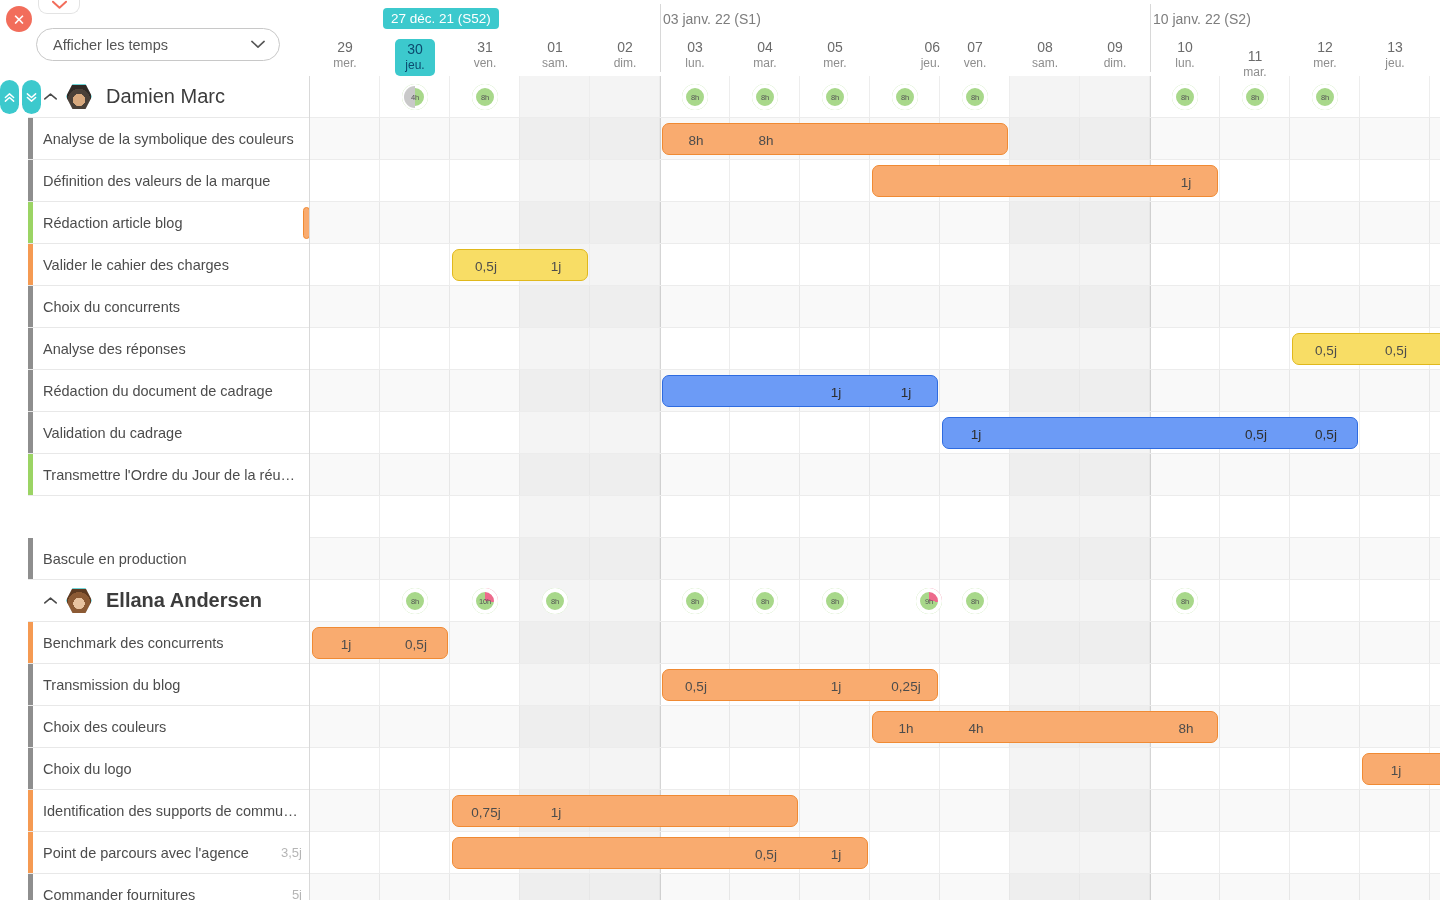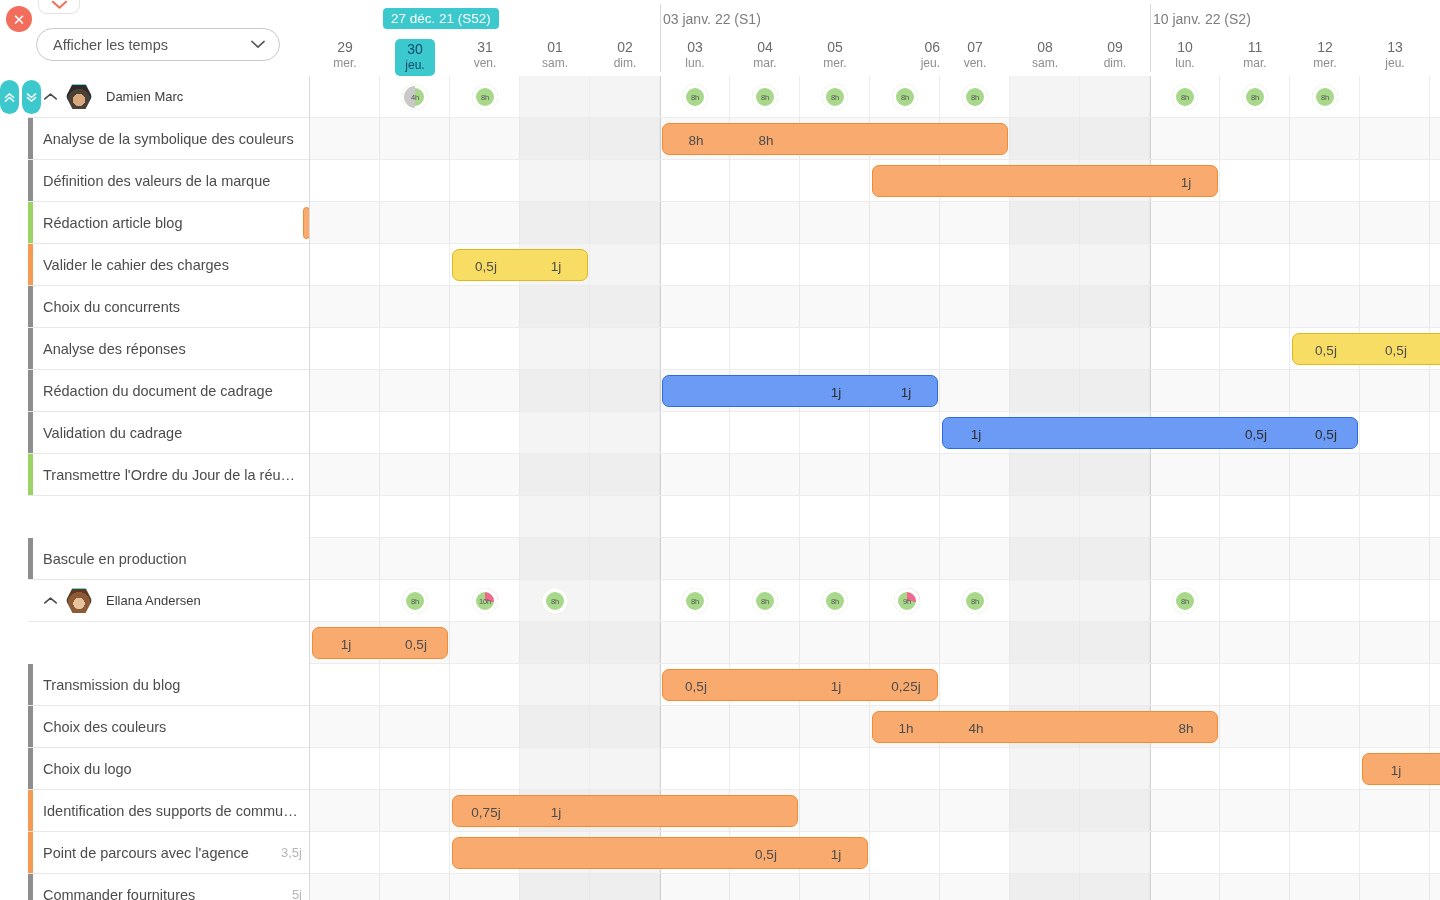--- a/index.html
+++ b/index.html
@@ -121,21 +121,21 @@
   .prow.grouprow { background: #fff; padding-left: 12px; }
   .prow.grouprow .caret { width: 20px; display: flex; align-items: center; justify-content: center; }
   .prow.grouprow .caret svg { width: 13px; height: 9px; }
   .avatar {
     width: 26px; height: 26px; margin-left: 6px; border-radius: 4px;
     background: #cfd6dd; overflow: hidden; position: relative;
     border: 1.5px solid #6fd4d6;
     clip-path: polygon(25% 2%, 75% 2%, 100% 50%, 75% 98%, 25% 98%, 0% 50%);
   }
   .avatar .face { position: absolute; inset: 0; }
-  .gname { font-size: 13px; color: #3c3c3c; margin-left: 14px; }
+  .gname { font-size: 20px; color: #3c3c3c; margin-left: 14px; }
 
   
   .bar {
     position: absolute; height: 32px; border-radius: 7px;
     display: flex; align-items: center;
     font-size: 13.5px; color: #4c4c4c; overflow: hidden;
   }
   .bar .seg {
     position: absolute; top: 0; height: 32px;
     display: flex; align-items: center; justify-content: center;
@@ -242,21 +242,21 @@
             <span class="dnum">09</span>
             <span class="dname">dim.</span>
           </div>
         </div>
         <div class="day-cell" style="left: 840px;">
           <div class="inner">
             <span class="dnum">10</span>
             <span class="dname">lun.</span>
           </div>
         </div>
-        <div class="day-cell" style="left: 910px;">
+        <div class="day-cell" style="left: 910px; margin-top: 9px;">
           <div class="inner">
             <span class="dnum">11</span>
             <span class="dname">mar.</span>
           </div>
         </div>
         <div class="day-cell" style="left: 980px;">
           <div class="inner">
             <span class="dnum">12</span>
             <span class="dname">mer.</span>
           </div>
@@ -435,21 +435,21 @@
           <div class="txt">8h</div>
         </div>
         <div class="loadbadge" style="left: 442px; top: 512px;">
           <div class="ring" style="background: rgb(168, 216, 138); box-shadow: rgb(255, 255, 255) 0px 0px 0px 4px inset;"></div>
           <div class="txt">8h</div>
         </div>
         <div class="loadbadge" style="left: 512px; top: 512px;">
           <div class="ring" style="background: rgb(168, 216, 138); box-shadow: rgb(255, 255, 255) 0px 0px 0px 4px inset;"></div>
           <div class="txt">8h</div>
         </div>
-        <div class="loadbadge" style="left: 584px; top: 512px;">
+        <div class="loadbadge" style="left: 606px; top: 512px;">
           <div class="ring" style="background: conic-gradient(rgb(237, 106, 140) 0deg, rgb(237, 106, 140) 95deg, rgb(168, 216, 138) 95deg, rgb(168, 216, 138) 360deg); box-shadow: rgb(255, 255, 255) 0px 0px 0px 4px inset;"></div>
           <div class="txt">9h</div>
         </div>
         <div class="loadbadge" style="left: 652px; top: 512px;">
           <div class="ring" style="background: rgb(168, 216, 138); box-shadow: rgb(255, 255, 255) 0px 0px 0px 4px inset;"></div>
           <div class="txt">8h</div>
         </div>
         <div class="loadbadge" style="left: 862px; top: 512px;">
           <div class="ring" style="background: rgb(168, 216, 138); box-shadow: rgb(255, 255, 255) 0px 0px 0px 4px inset;"></div>
           <div class="txt">8h</div>
@@ -514,30 +514,35 @@
         <div class="prow" style="top: 378px;">
           <div class="accent" style="background: rgb(155, 212, 100);"></div>
           <div class="tname">Transmettre l'Ordre du Jour de la réun…</div>
           <div class="tdur"></div>
         </div>
         <div class="prow" style="top: 462px; align-items: center;">
           <div class="accent" style="background: rgb(142, 142, 142);"></div>
           <div class="tname">Bascule en production</div>
           <div class="tdur"></div>
         </div>
-        <div class="prow grouprow" style="top: 504px;">
+        <div class="prow grouprow" style="top: 504px; font-weight: bold;">
           <div class="caret">
             <svg viewBox="0 0 16 10">
               <path d="M1 8 L8 2 L15 8" fill="none" stroke="#4a4a4a" stroke-width="1.9" stroke-linecap="round" stroke-linejoin="round"></path>
             </svg>
           </div>
           <div class="avatar">
             <div class="face" style="background:radial-gradient(circle at 50% 60%, #e8c3a0 0 30%, #8c5a34 31% 60%, #5e3a20 61% 100%)"></div>
           </div>
           <div class="gname">Ellana Andersen</div>
+        </div>
+        <div class="prow" style="top: 546px;">
+          <div class="accent" style="background: rgb(245, 154, 82);"></div>
+          <div class="tname">Benchmark des concurrents</div>
+          <div class="tdur"></div>
         </div>
         <div class="prow" style="top: 588px;">
           <div class="accent" style="background: rgb(142, 142, 142);"></div>
           <div class="tname">Transmission du blog</div>
           <div class="tdur"></div>
         </div>
         <div class="prow" style="top: 630px;">
           <div class="accent" style="background: rgb(142, 142, 142);"></div>
           <div class="tname">Choix des couleurs</div>
           <div class="tdur"></div>

